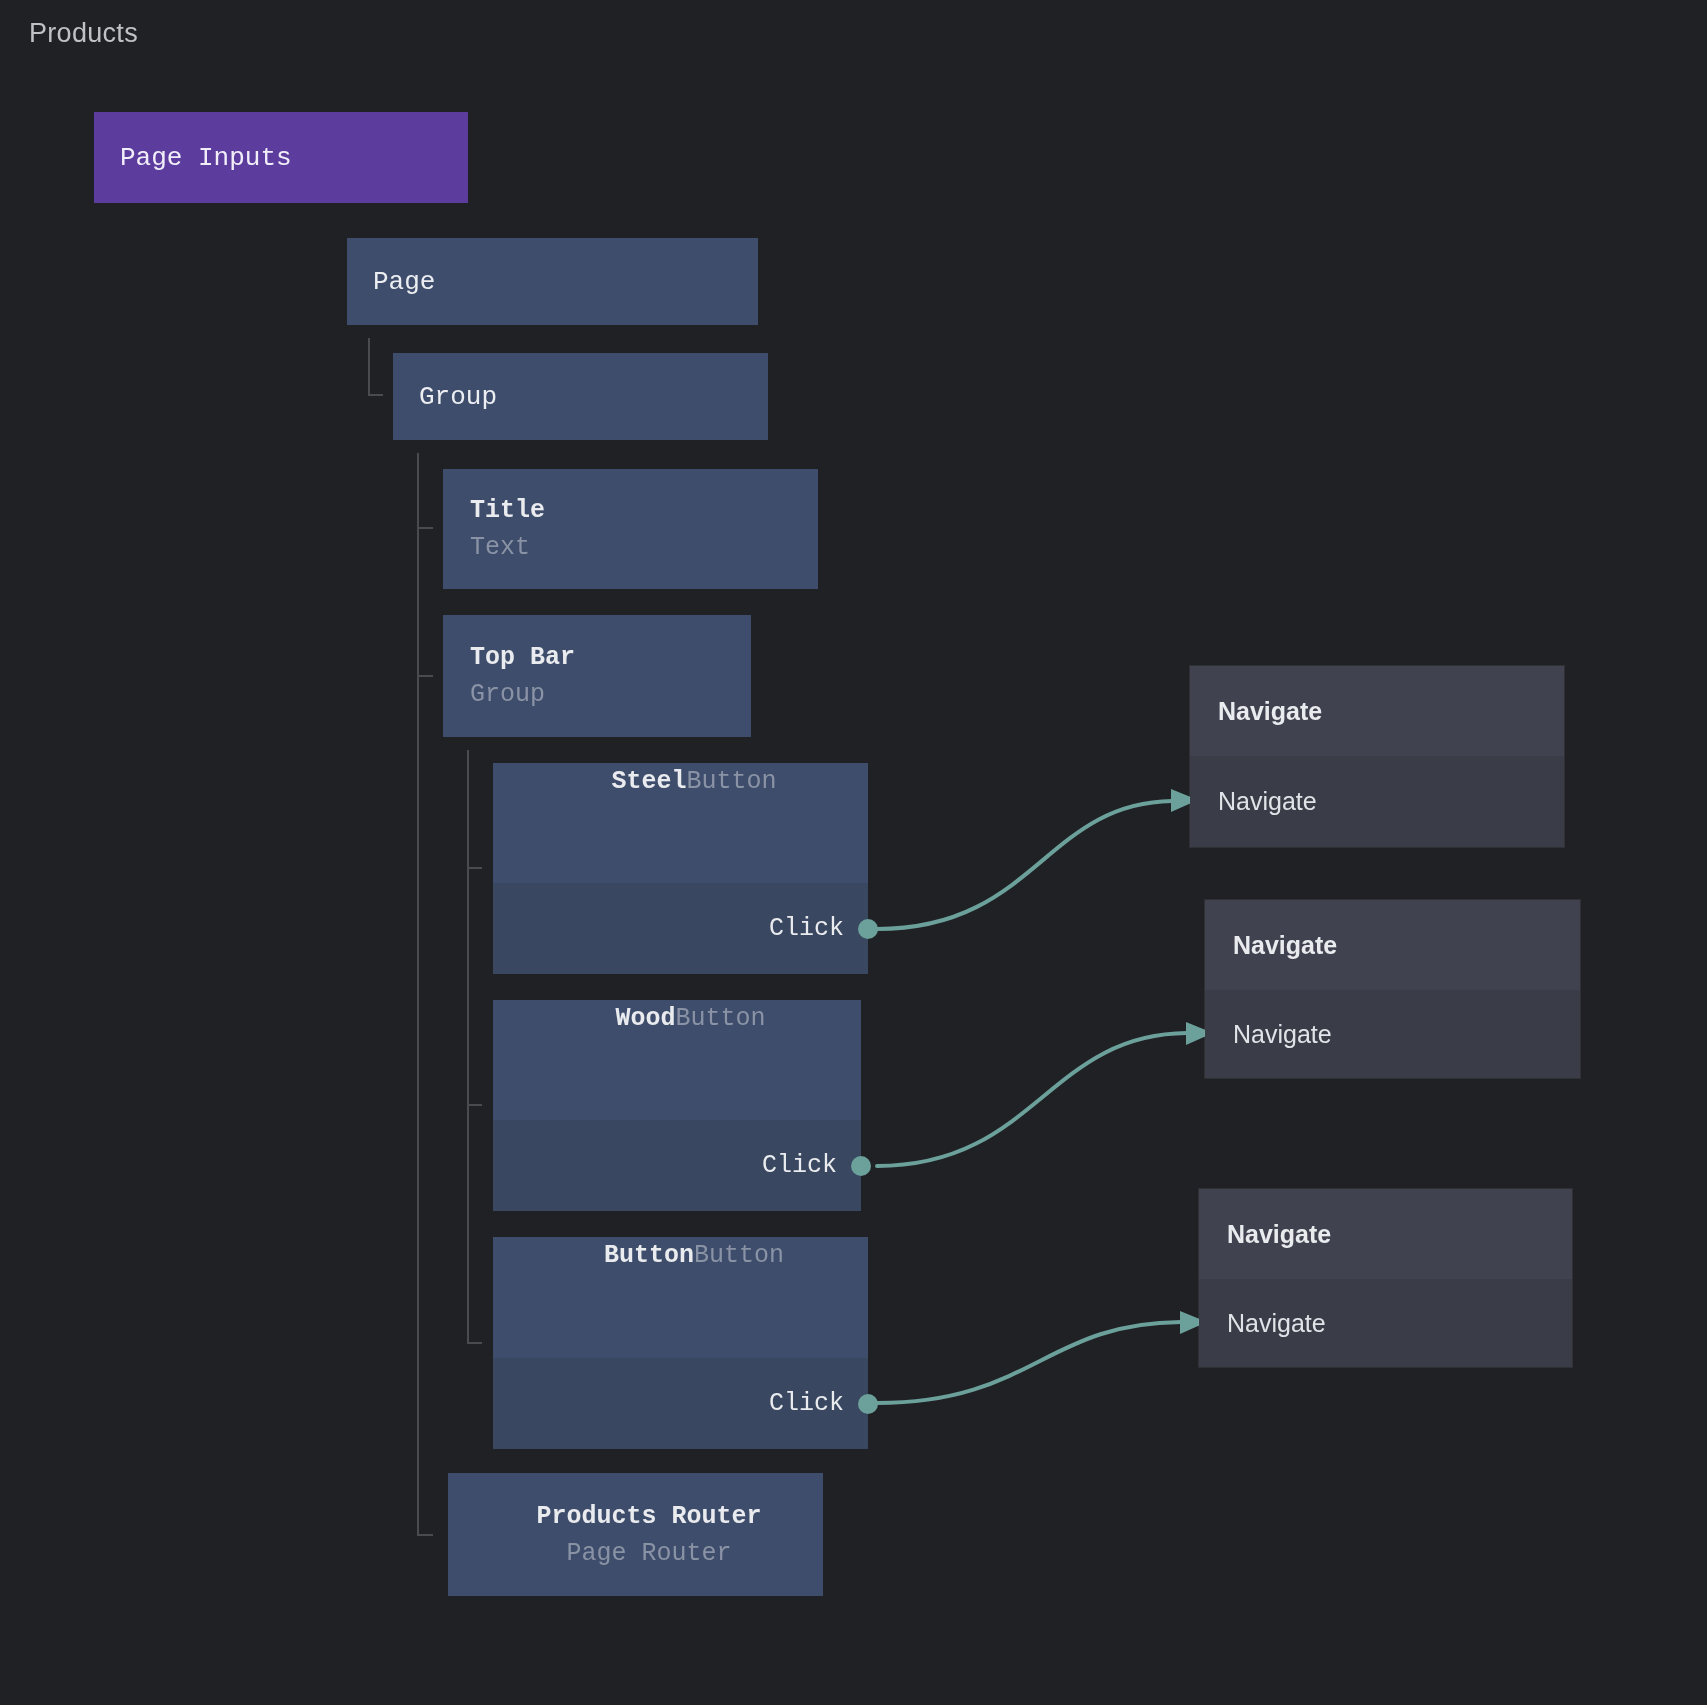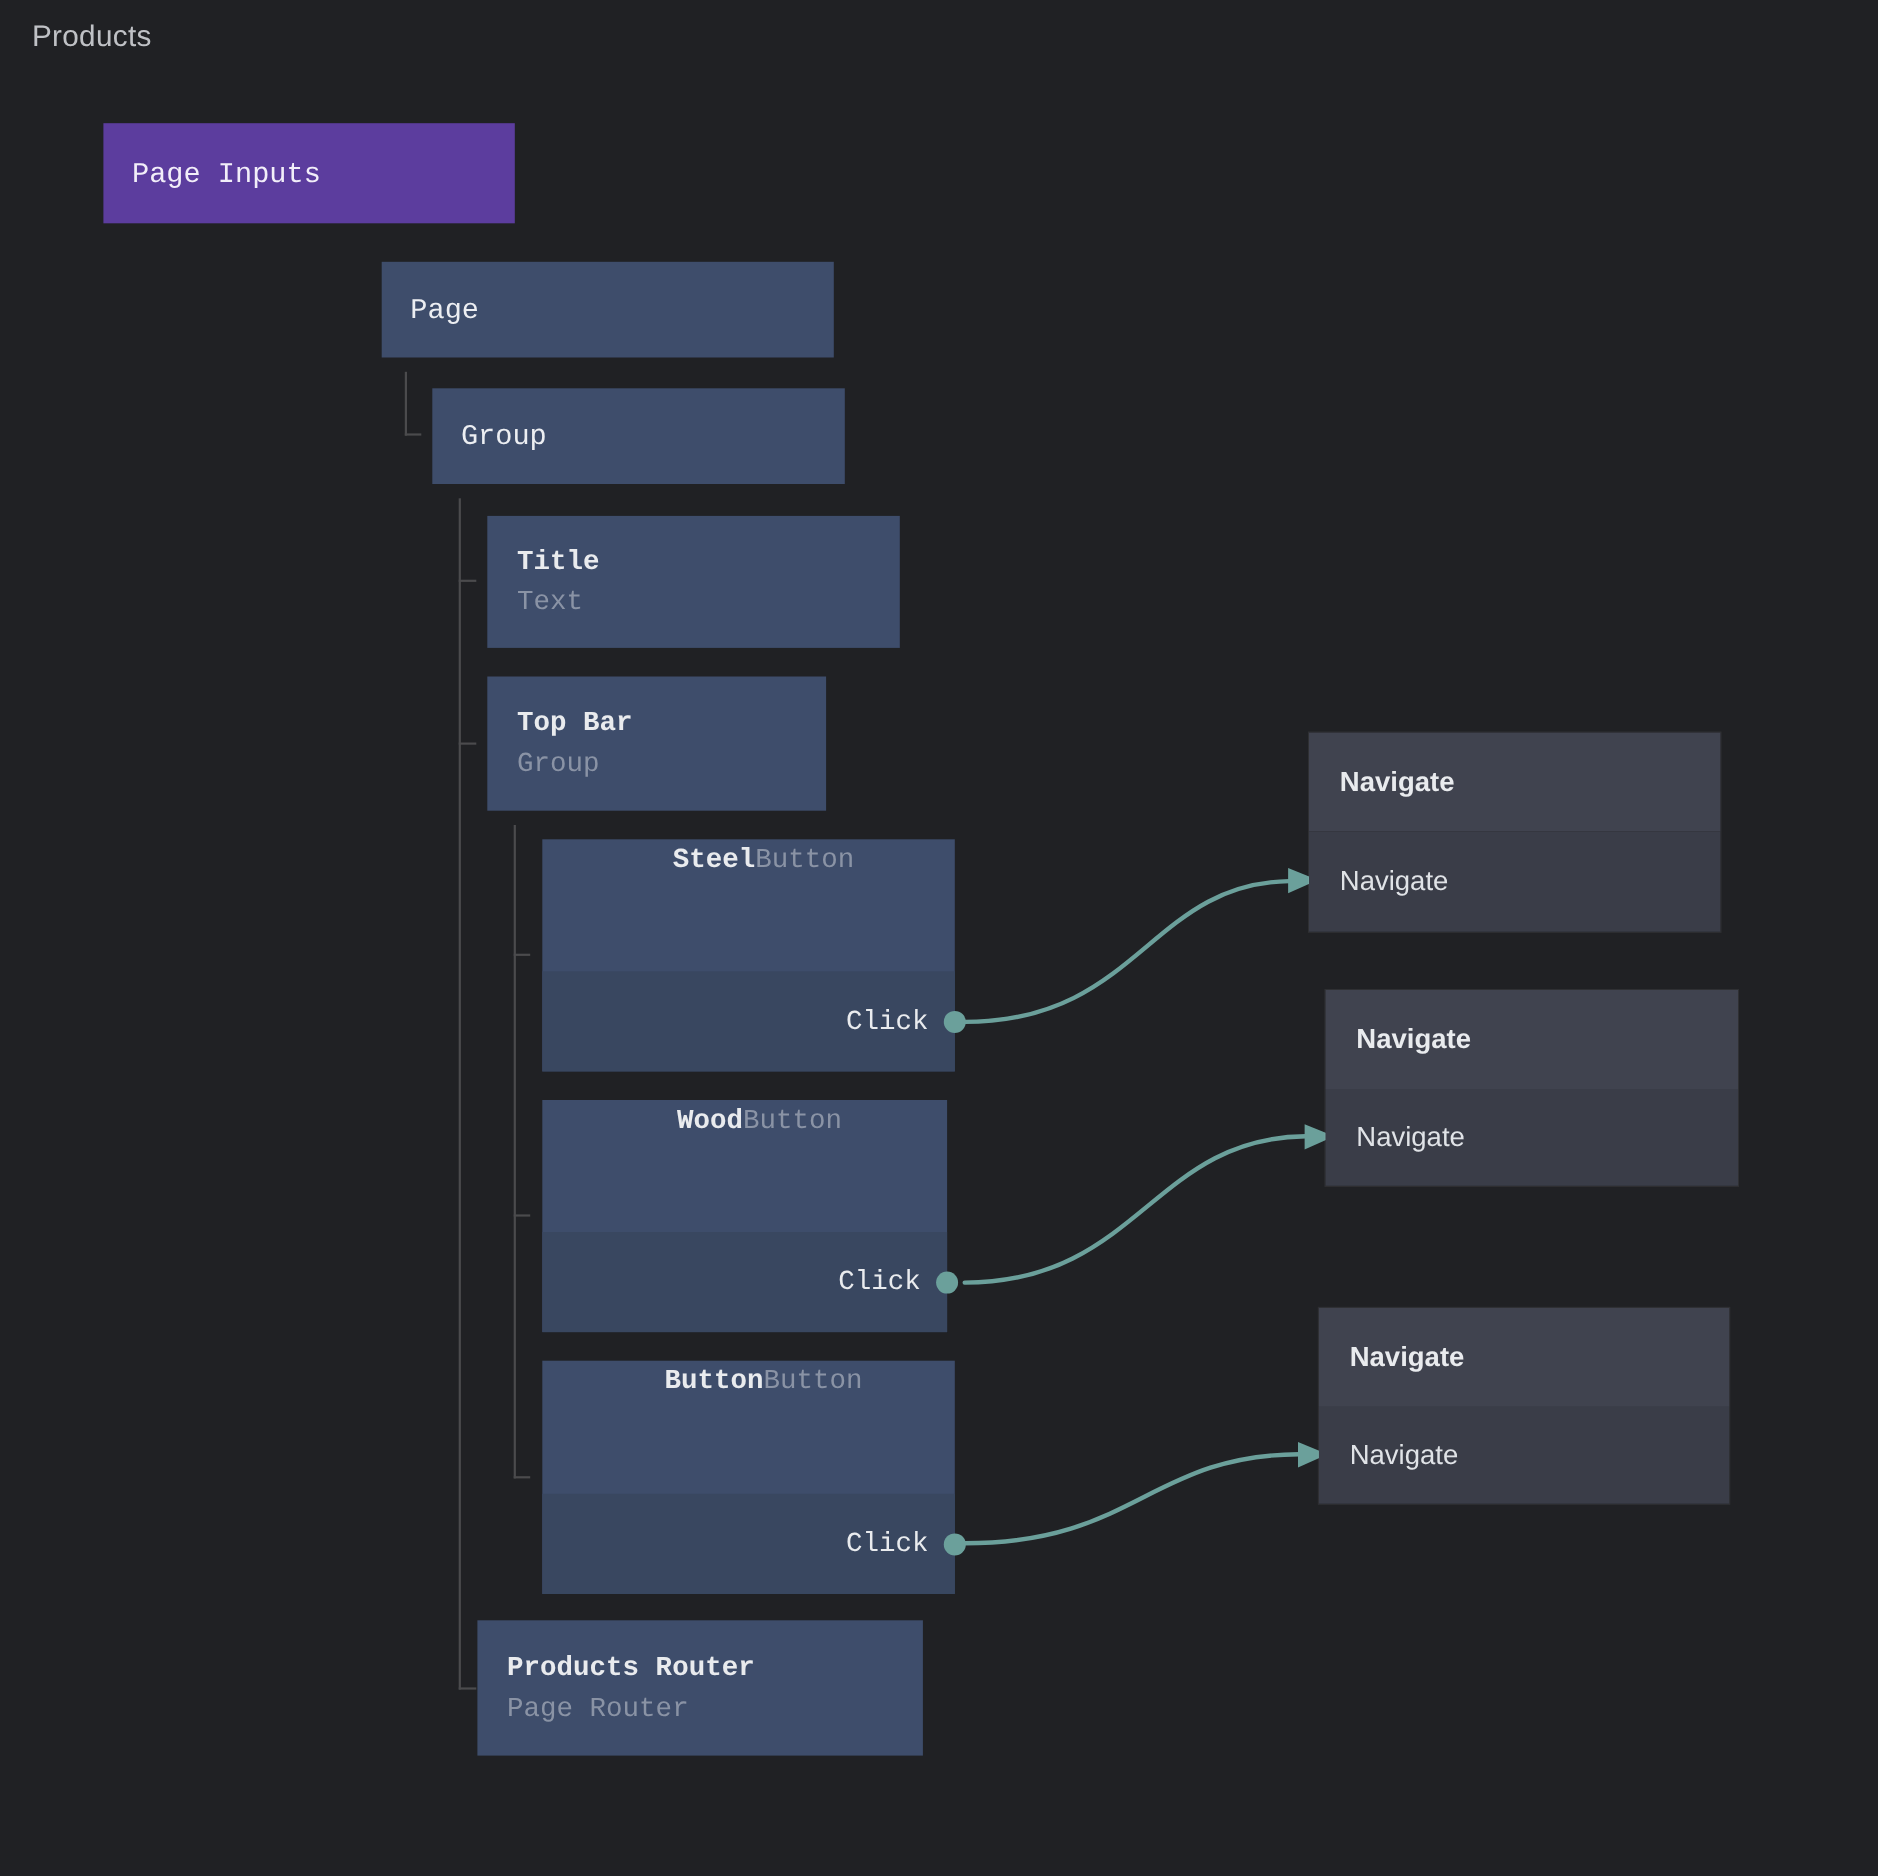--- a/index.html
+++ b/index.html
@@ -140,21 +140,21 @@
     <div class="btn-main" style="height:121px;">
       <div class="node-title">Button</div>
       <div class="node-sub">Button</div>
     </div>
     <div class="btn-event">
       <span>Click</span>
       <span class="port"></span>
     </div>
   </div>
 
-  <div class="node double" style="left:434px;top:1473px;width:405px;height:123px;">
+  <div class="node double" style="left:448px;top:1473px;width:375px;height:123px;align-items:center;">
     <div class="node-title">Products Router</div>
     <div class="node-sub">Page Router</div>
   </div>
 
   <div class="action" style="left:1189px;top:665px;width:376px;height:183px;">
     <div class="action-header">Navigate</div>
     <div class="action-body">Navigate</div>
   </div>
 
   <div class="action" style="left:1204px;top:899px;width:377px;height:180px;">

